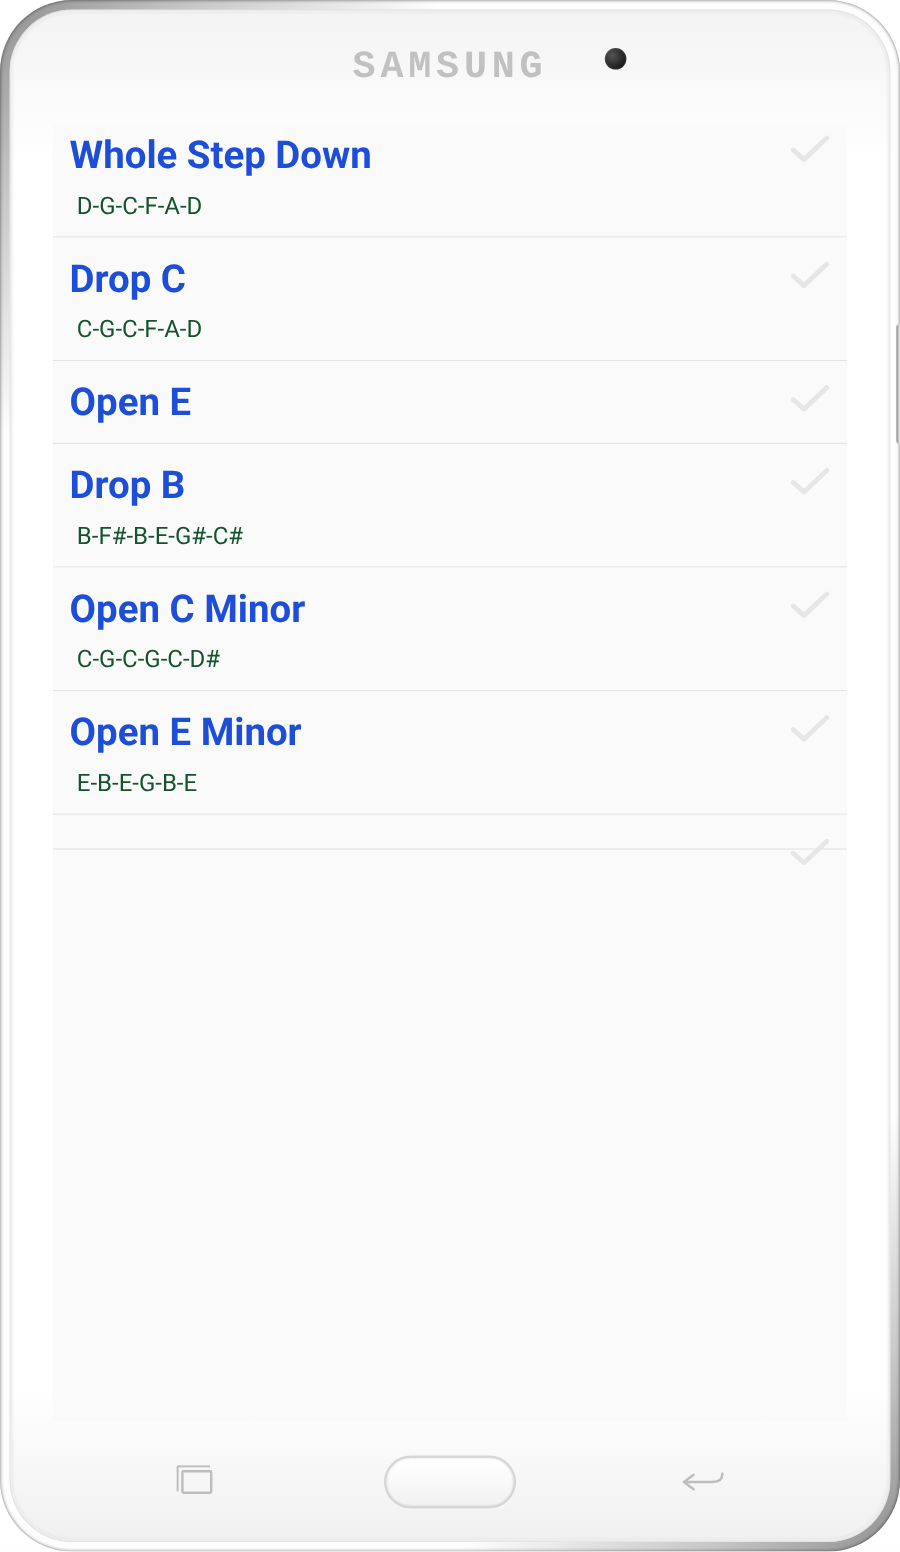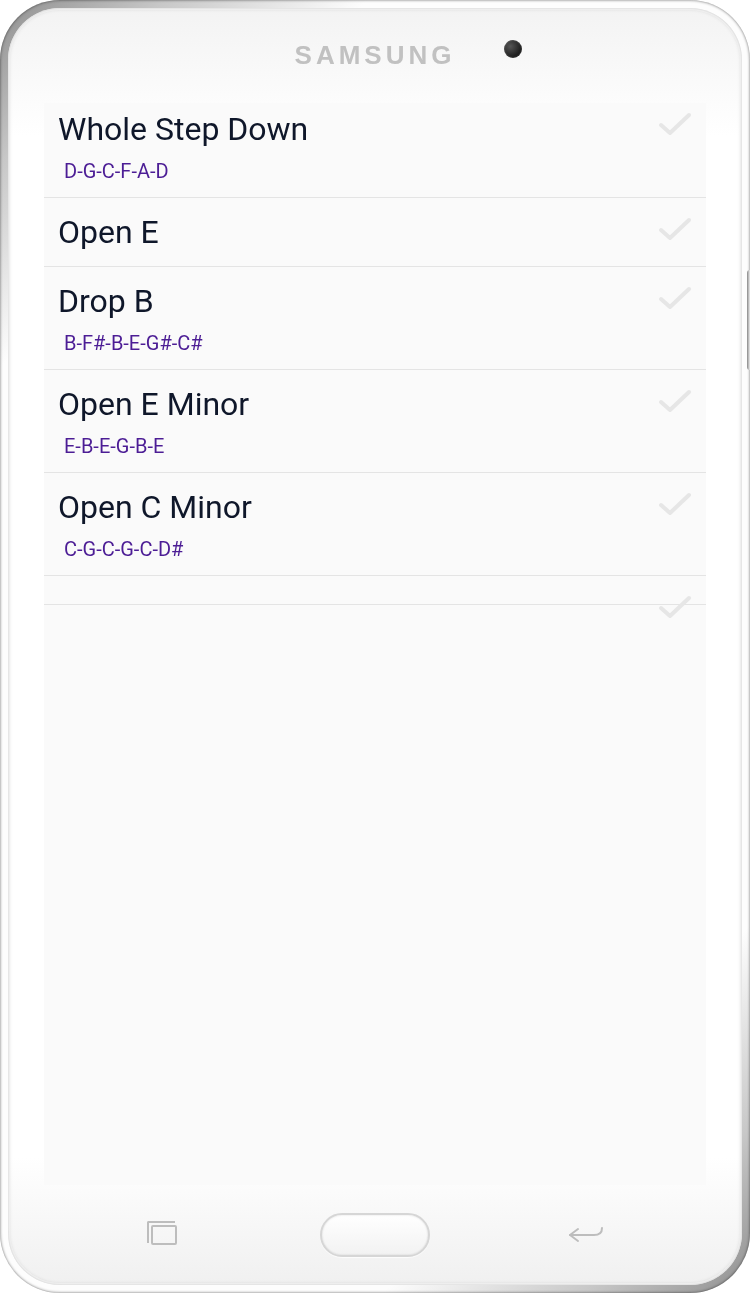--- a/index.html
+++ b/index.html
@@ -33,24 +33,24 @@
   
   .top-bar {
     height: 95px;
     position: relative;
     display: flex;
     align-items: center;
     justify-content: center;
   }
   .brand {
     color: #c1c1c1;
-    font-size: 26px;
+    font-size: 32px;
     letter-spacing: 4px;
     font-weight: 600;
-    font-family: Liberation Sans, sans-serif;
+    font-family: Liberation Mono, monospace;
     text-transform: uppercase;
   }
   .camera {
     position: absolute;
     top: 32px;
     right: 220px;
     width: 18px; height: 18px;
     background: radial-gradient(circle at 35% 35%, #555 0%, #222 60%, #000 100%);
     border-radius: 50%;
     box-shadow: inset 0 0 2px rgba(255,255,255,.3);
@@ -73,27 +73,27 @@
   }
   .row {
     border-bottom: 1px solid #e4e4e4;
     padding: 14px 18px 14px 14px;
     position: relative;
     background: #fafafa;
   }
   .row:first-child { padding-top: 6px; }
   .title {
     font-size: 32px;
-    color: #0f172a;
+    color: #1d4ed8;
     line-height: 1.25;
-    font-weight: 400;
+    font-weight: 700;
   }
   .subtitle {
     font-size: 20px;
-    color: #4c1d95;
+    color: #14532d;
     margin-top: 10px;
     padding-left: 6px;
   }
   .check {
     position: absolute;
     right: 14px;
     top: 18px;
     width: 34px;
     height: 26px;
     color: #e6e6e6;
@@ -159,42 +159,49 @@
     <div class="screen">
       <div class="list" id="tuning-list">
           <div class="row">
             <div class="title">Whole Step Down</div>
             <div class="subtitle">D-G-C-F-A-D</div>
             <span class="check"><svg viewBox="0 0 34 26" width="34" height="26">
                 <path d="M3 14 L12 22 L31 4" fill="none" stroke="currentColor" stroke-width="4" stroke-linecap="round" stroke-linejoin="round"></path>
               </svg></span>
           </div>
           <div class="row">
+            <div class="title">Drop C</div>
+            <div class="subtitle">C-G-C-F-A-D</div>
+            <span class="check"><svg viewBox="0 0 34 26" width="34" height="26">
+                <path d="M3 14 L12 22 L31 4" fill="none" stroke="currentColor" stroke-width="4" stroke-linecap="round" stroke-linejoin="round"></path>
+              </svg></span>
+          </div>
+          <div class="row">
             <div class="title">Open E</div>
             <span class="check"><svg viewBox="0 0 34 26" width="34" height="26">
                 <path d="M3 14 L12 22 L31 4" fill="none" stroke="currentColor" stroke-width="4" stroke-linecap="round" stroke-linejoin="round"></path>
               </svg></span>
           </div>
           <div class="row">
             <div class="title">Drop B</div>
             <div class="subtitle">B-F#-B-E-G#-C#</div>
             <span class="check"><svg viewBox="0 0 34 26" width="34" height="26">
                 <path d="M3 14 L12 22 L31 4" fill="none" stroke="currentColor" stroke-width="4" stroke-linecap="round" stroke-linejoin="round"></path>
               </svg></span>
           </div>
           <div class="row">
+            <div class="title">Open C Minor</div>
+            <div class="subtitle">C-G-C-G-C-D#</div>
+            <span class="check"><svg viewBox="0 0 34 26" width="34" height="26">
+                <path d="M3 14 L12 22 L31 4" fill="none" stroke="currentColor" stroke-width="4" stroke-linecap="round" stroke-linejoin="round"></path>
+              </svg></span>
+          </div>
+          <div class="row">
             <div class="title">Open E Minor</div>
             <div class="subtitle">E-B-E-G-B-E</div>
-            <span class="check"><svg viewBox="0 0 34 26" width="34" height="26">
-                <path d="M3 14 L12 22 L31 4" fill="none" stroke="currentColor" stroke-width="4" stroke-linecap="round" stroke-linejoin="round"></path>
-              </svg></span>
-          </div>
-          <div class="row">
-            <div class="title">Open C Minor</div>
-            <div class="subtitle">C-G-C-G-C-D#</div>
             <span class="check"><svg viewBox="0 0 34 26" width="34" height="26">
                 <path d="M3 14 L12 22 L31 4" fill="none" stroke="currentColor" stroke-width="4" stroke-linecap="round" stroke-linejoin="round"></path>
               </svg></span>
           </div>
           <div class="row">
             <span class="check"><svg viewBox="0 0 34 26" width="34" height="26">
                 <path d="M3 14 L12 22 L31 4" fill="none" stroke="currentColor" stroke-width="4" stroke-linecap="round" stroke-linejoin="round"></path>
               </svg></span>
           </div>
         </div>

